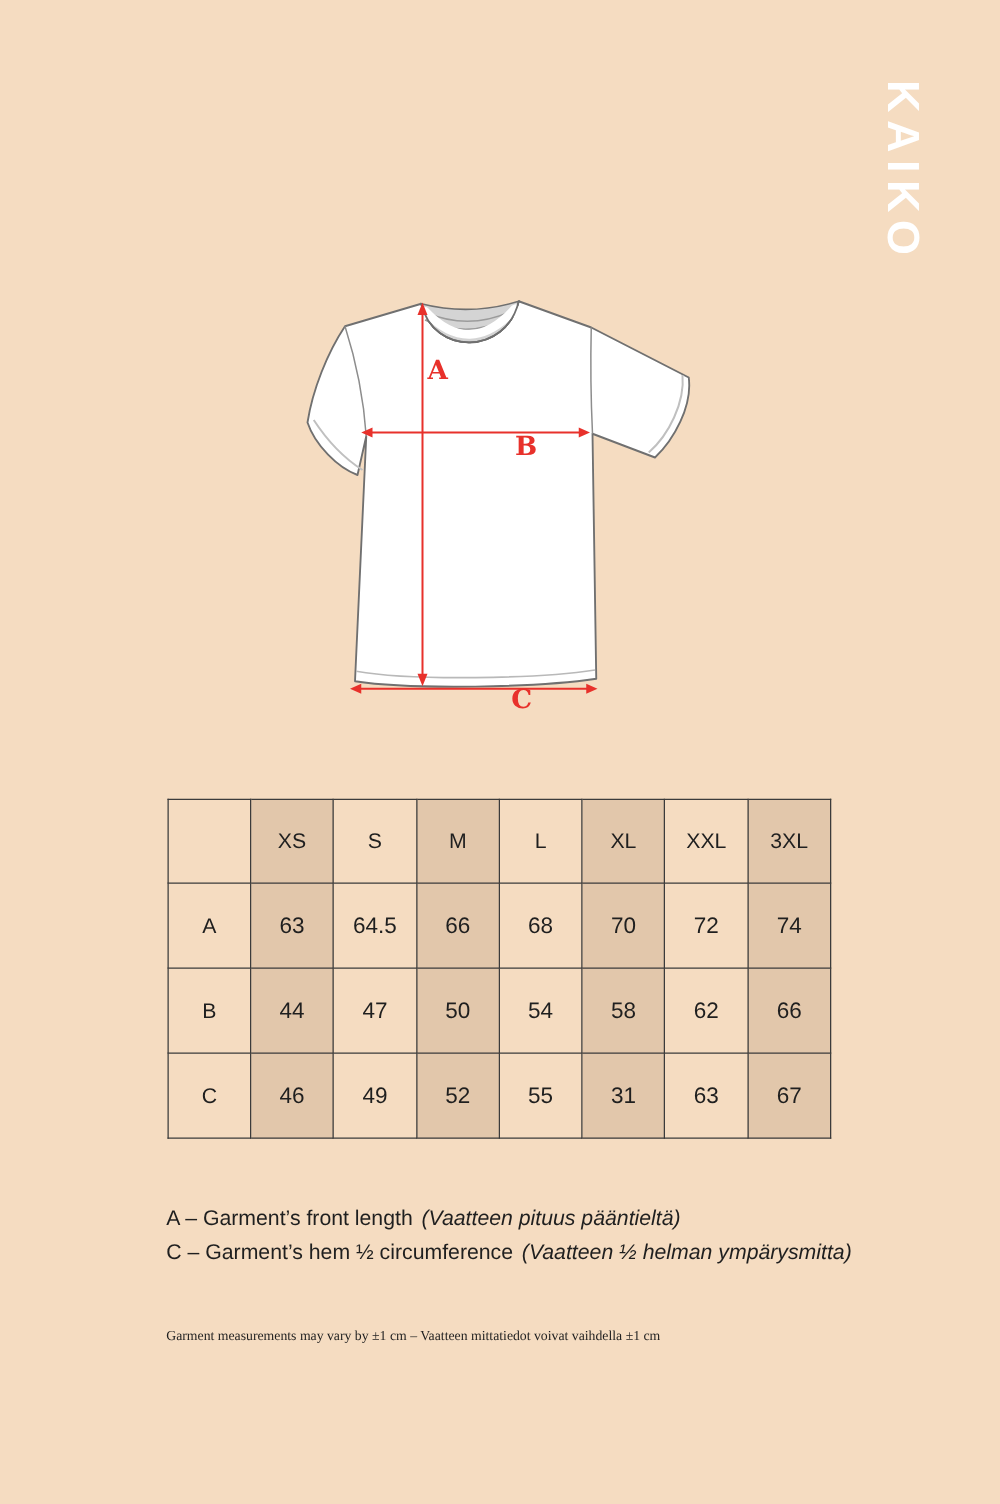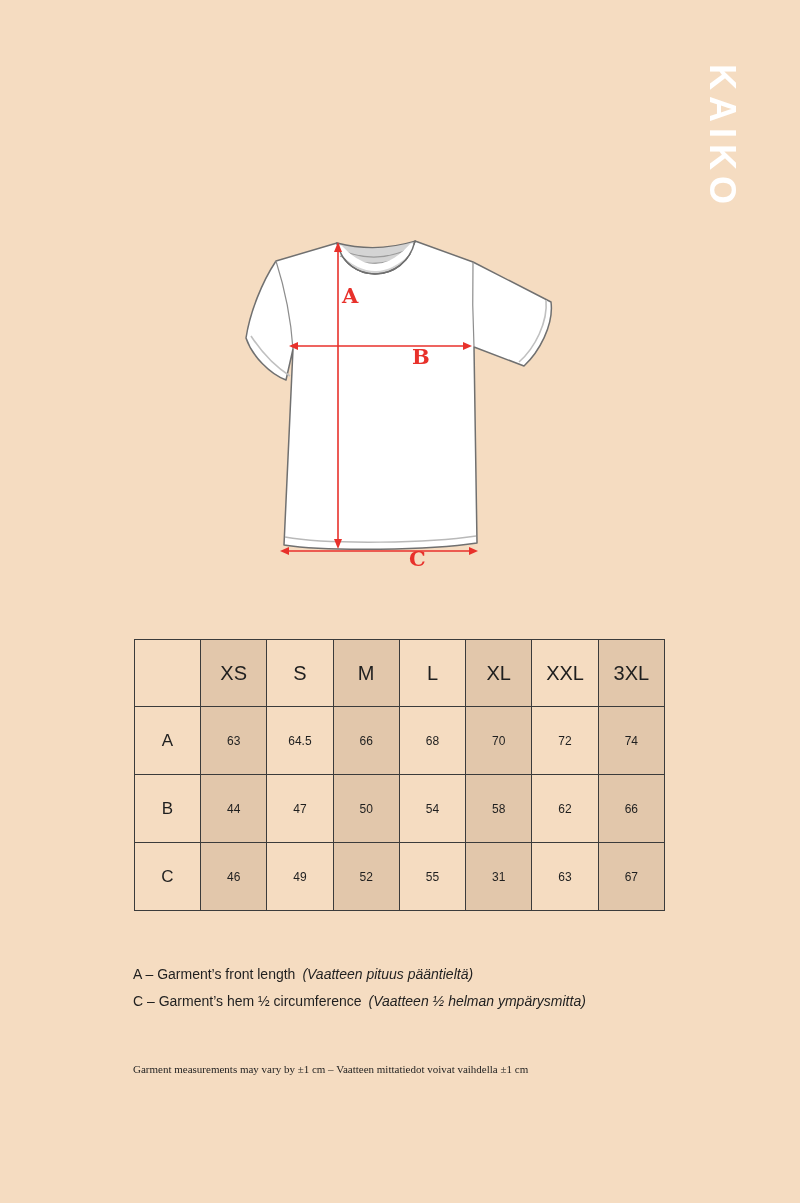--- a/index.html
+++ b/index.html
@@ -30,32 +30,32 @@
 
   .shirt-svg{position:absolute;left:220px;top:225px;}
 
   table.size-table{
     position:absolute;left:134px;top:639px;
     width:531px;border-collapse:collapse;table-layout:fixed;
   }
   .size-table th,.size-table td{
     border:1px solid #3b3b3b;
     text-align:center;vertical-align:middle;
-    font-size:20px;font-weight:normal;color:#1f1f1f;
+    font-size:17px;font-weight:normal;color:#1f1f1f;
     padding:0;
   }
   .size-table thead tr{height:67px;}
   .size-table tbody tr{height:68px;}
   .size-table th:nth-child(even),.size-table td:nth-child(even){background:#e2c7ab;}
-  .size-table td{font-size:12px;}
+  .size-table td{font-size:18px;}
   .size-table td:first-child{font-size:17px;}
 
   .legend{
     position:absolute;left:133px;top:961px;
-    font-size:14px;line-height:27px;
+    font-size:17px;line-height:27px;
   }
   .legend .fi{font-style:italic;margin-left:7px;}
 
   .disclaimer{
     position:absolute;left:133px;top:1059px;
     font-size:11px;line-height:20px;font-family:Liberation Serif, serif;
   }
 </style>
 </head>
 <body>

